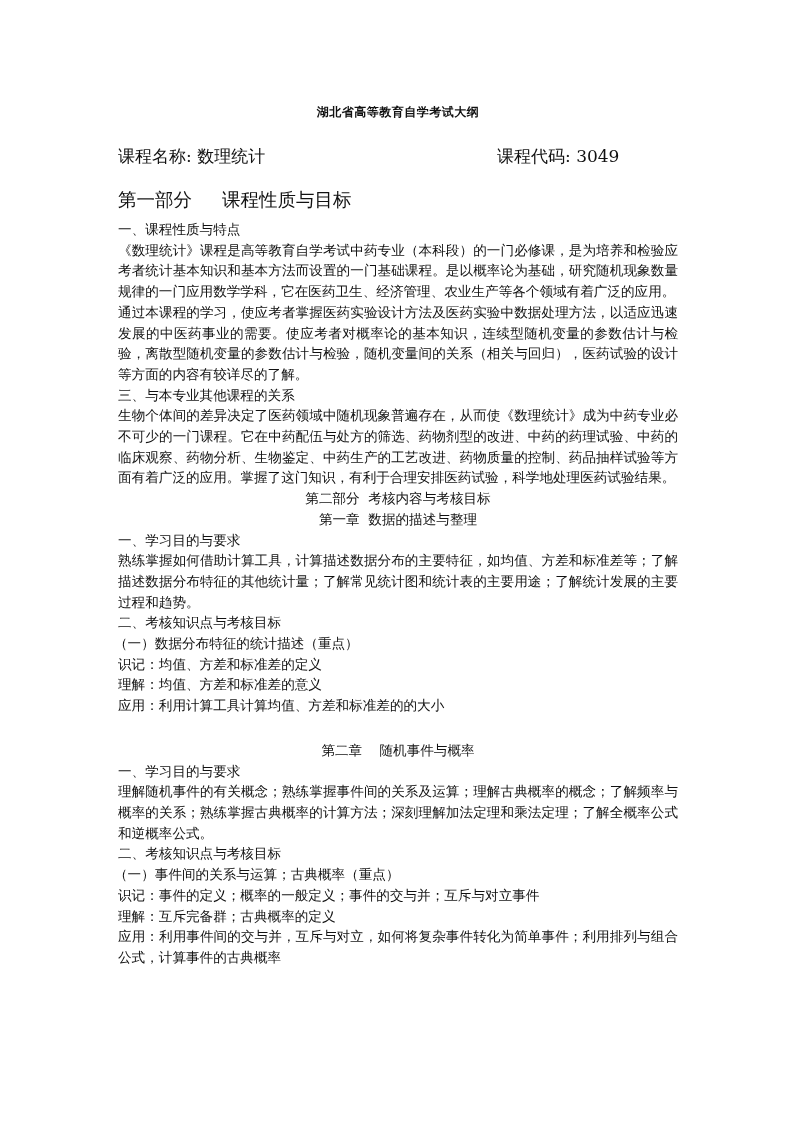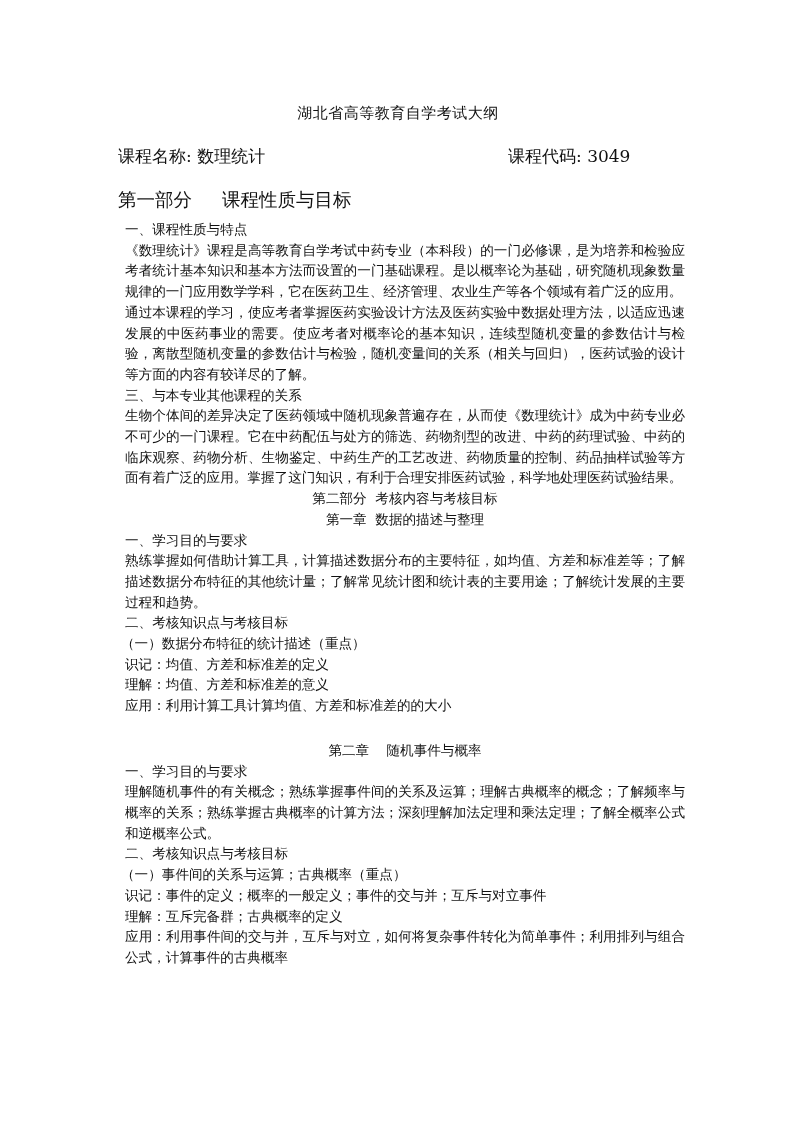--- a/index.html
+++ b/index.html
@@ -1,26 +1,26 @@
 <!DOCTYPE html>
 <html><head>
 <meta charset="utf-8">
 <style>
   html, body { margin: 0; padding: 0; background: #ffffff; }
   body { width: 793px; height: 1122px; position: relative; overflow: hidden;
          font-family: "DejaVu Serif", "Liberation Serif", serif; color: #111; }
   .page { position: absolute; left: 118px; top: 0; width: 560px; }
   .title { position: absolute; left: 0; width: 560px; top: 104px; text-align: center;
-           font-family: "DejaVu Sans", "Liberation Sans", sans-serif; font-weight: normal; font-size: 15px; letter-spacing: 0.5px; }
+           font-family: "DejaVu Sans", "Liberation Sans", sans-serif; font-weight: bold; font-size: 12px; letter-spacing: 0.5px; }
   .course-row { position: absolute; left: 0; top: 145px; width: 560px; font-size: 17px; }
   .course-name { position: absolute; left: 0; top: 0; }
-  .course-code { position: absolute; left: 390px; top: 0; }
+  .course-code { position: absolute; left: 379px; top: 0; }
   .part1 { position: absolute; left: 0; width: 560px; top: 187px; text-align: left; font-size: 18.5px; }
   .part1 .gap { display: inline-block; width: 30px; }
-  .body { position: absolute; left: 7px; top: 219px; width: 560px; font-size: 13.6px; line-height: 20.7px; }
+  .body { position: absolute; left: 0; top: 219px; width: 560px; font-size: 13.6px; line-height: 20.7px; }
   .body p { margin: 0; text-align: justify; text-align-last: left; }
   .body .center { text-align: center; text-align-last: center; }
   .body .indent-paren { margin-left: -4px; }
 </style>
 </head>
 <body>
 
 <div class="page">
   <div class="title">湖北省高等教育自学考试大纲</div>
 

